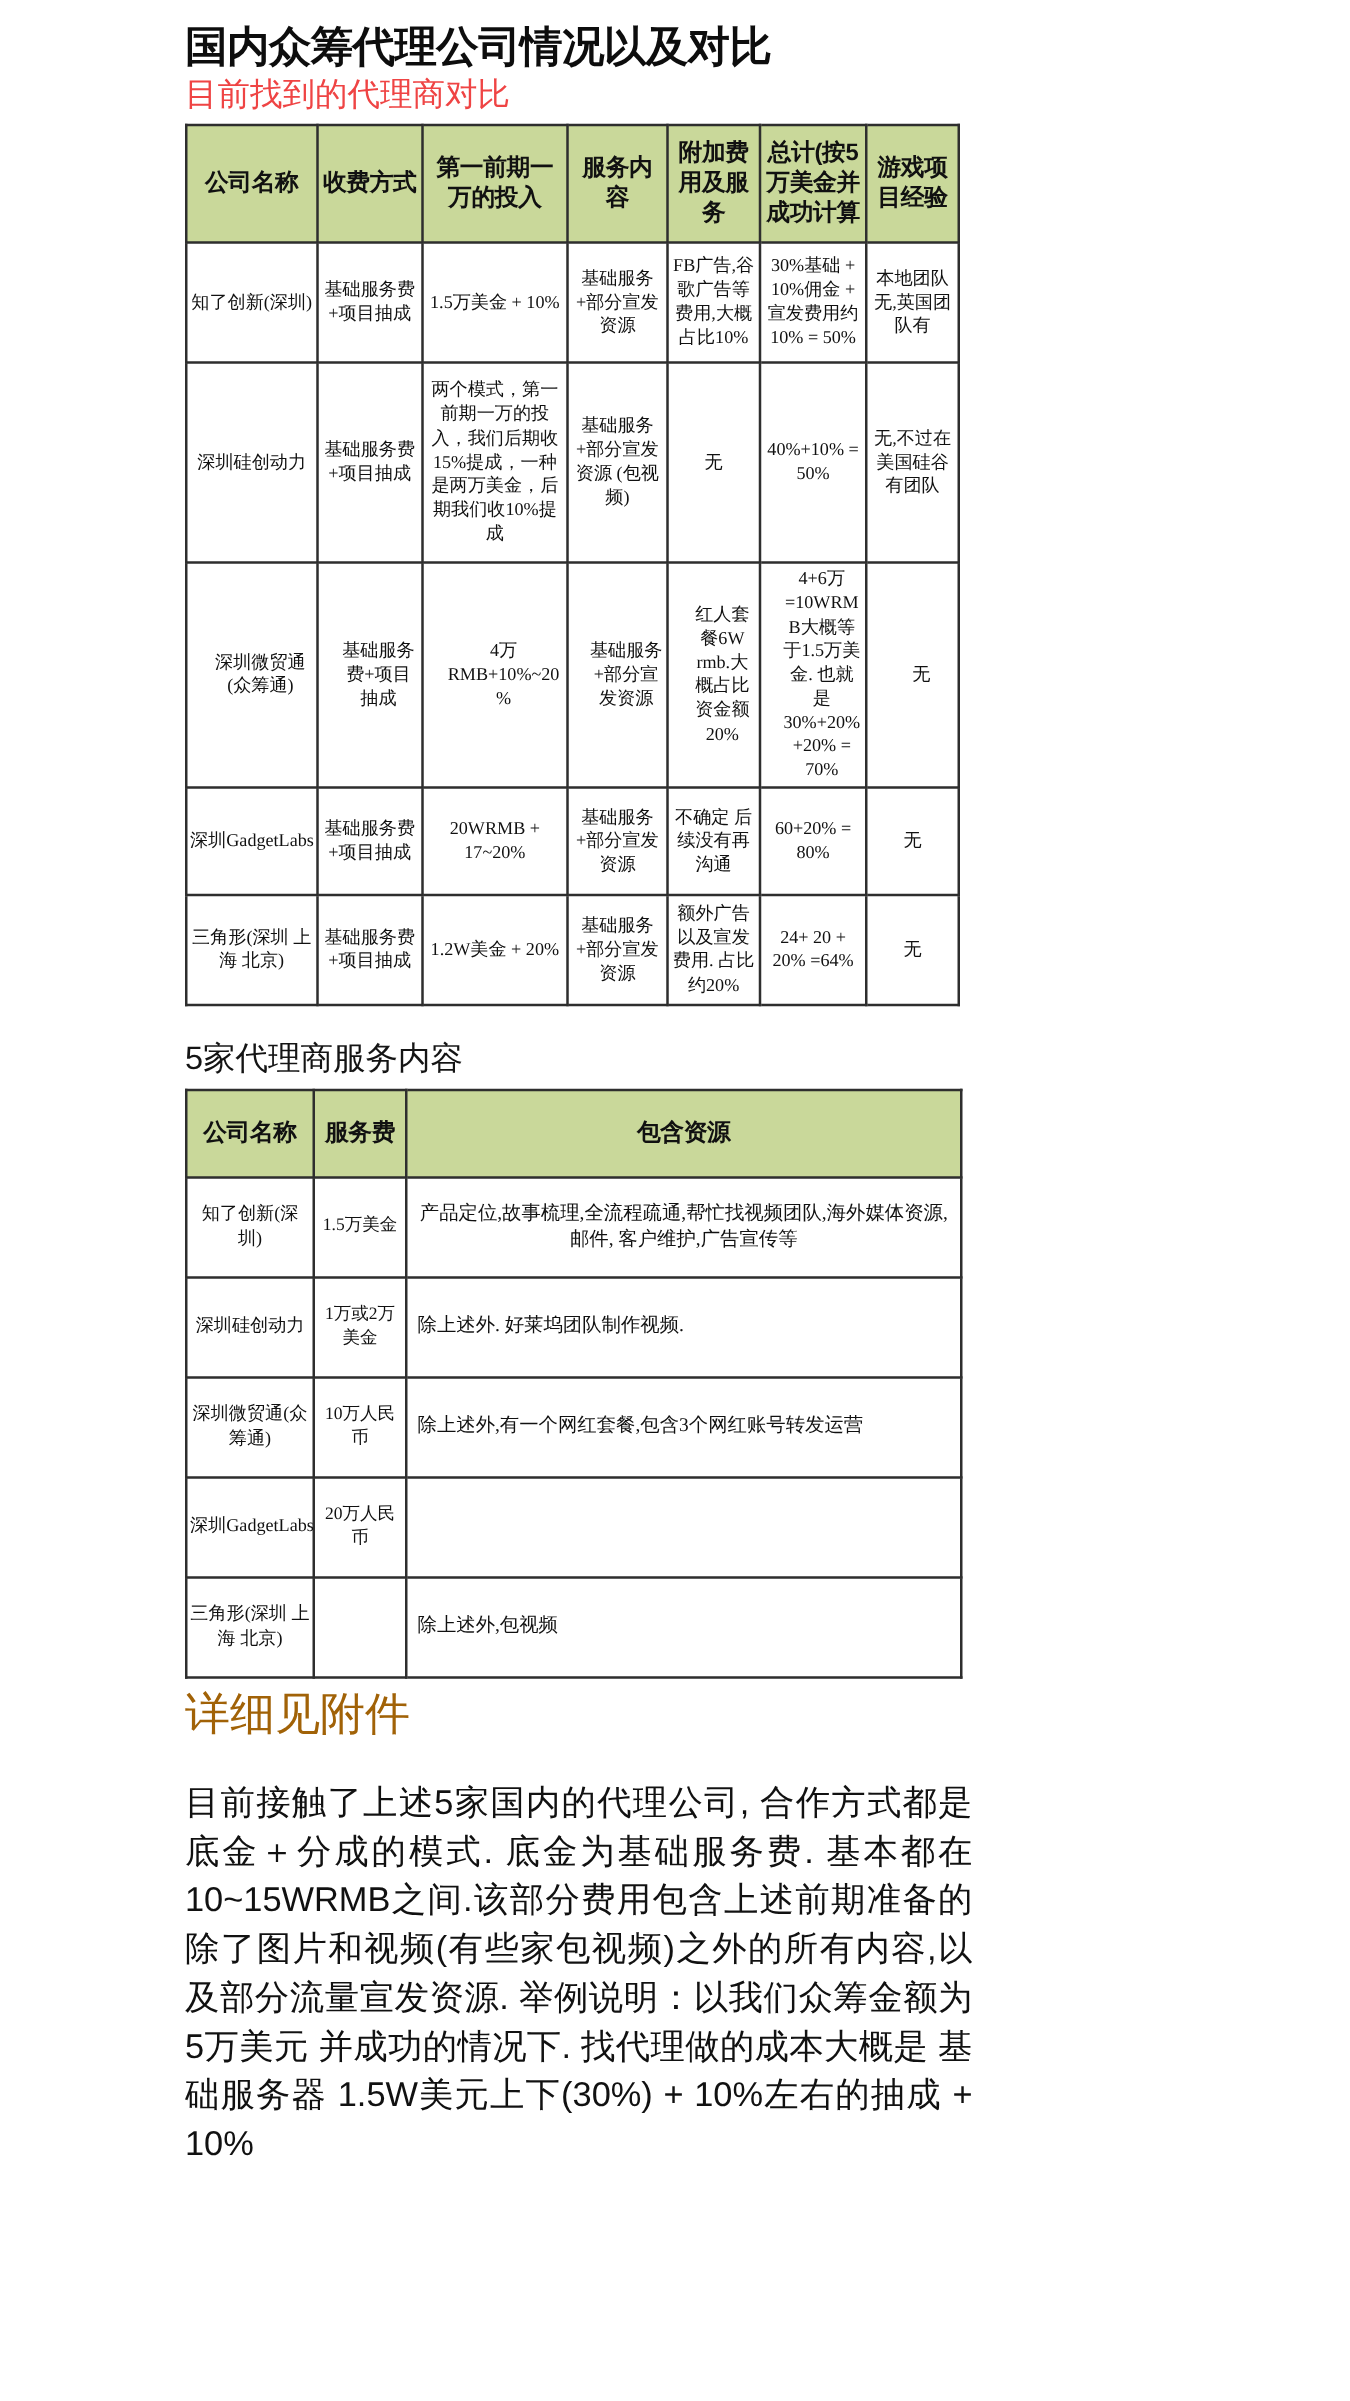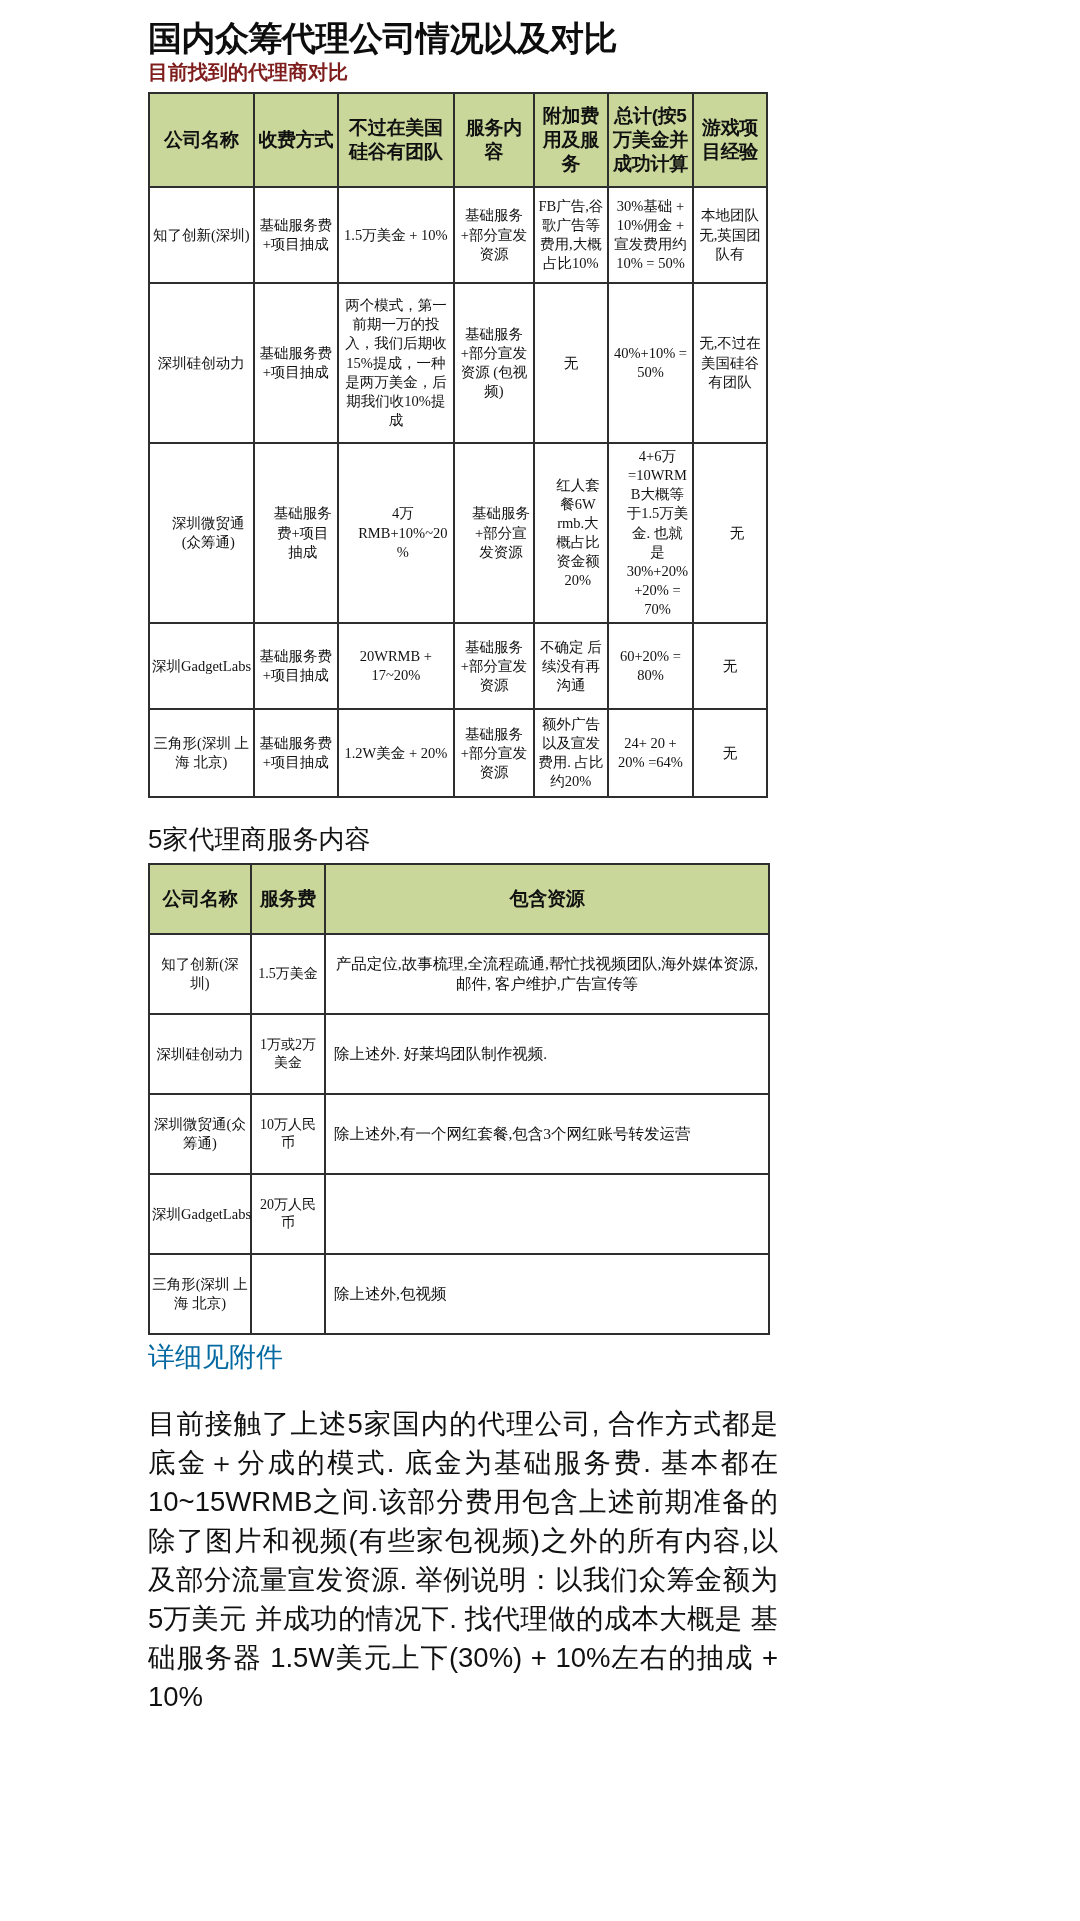--- a/index.html
+++ b/index.html
@@ -29,39 +29,39 @@
   }
   .doc-title {
     font-size: 34px;
     font-weight: bold;
     letter-spacing: -0.5px;
     line-height: 1.18;
     margin: 0 0 2px 0;
     color: #0d0d0d;
   }
   .sub-title {
-    font-size: 20px;
-    font-weight: bold;
+    font-size: 26px;
+    font-weight: normal;
     line-height: 1.2;
     margin: 0 0 8px 0;
-    color: #7f1d1d;
+    color: #ef4444;
   }
   .sec-title {
     font-size: 26px;
     font-weight: normal;
     line-height: 1.2;
     margin: 26px 0 8px 0;
     color: #141414;
   }
   .attach-title {
-    font-size: 27px;
+    font-size: 36px;
     font-weight: normal;
     line-height: 1.2;
     margin: 6px 0 0 0;
-    color: #0369a1;
+    color: #a16207;
   }
   table.grid {
     border-collapse: collapse;
     table-layout: fixed;
     font-family: "Liberation Serif", serif;
   }
   table.grid td, table.grid th {
     border: 2px solid #2e2e2e;
     vertical-align: middle;
     text-align: center;
@@ -142,21 +142,21 @@
           <col class="c2">
           <col class="c3">
           <col class="c4">
           <col class="c5">
           <col class="c6">
       </colgroup>
       <thead>
         <tr>
           <th>公司名称</th>
           <th>收费方式</th>
-          <th>不过在美国硅谷有团队</th>
+          <th>第一前期一万的投入</th>
           <th>服务内容</th>
           <th>附加费用及服务</th>
           <th>总计(按5万美金并成功计算</th>
           <th>游戏项目经验</th>
         </tr>
       </thead>
       <tbody>
         <tr class="r0">
           <td>知了创新(深圳)</td>
           <td>基础服务费+项目抽成</td>

